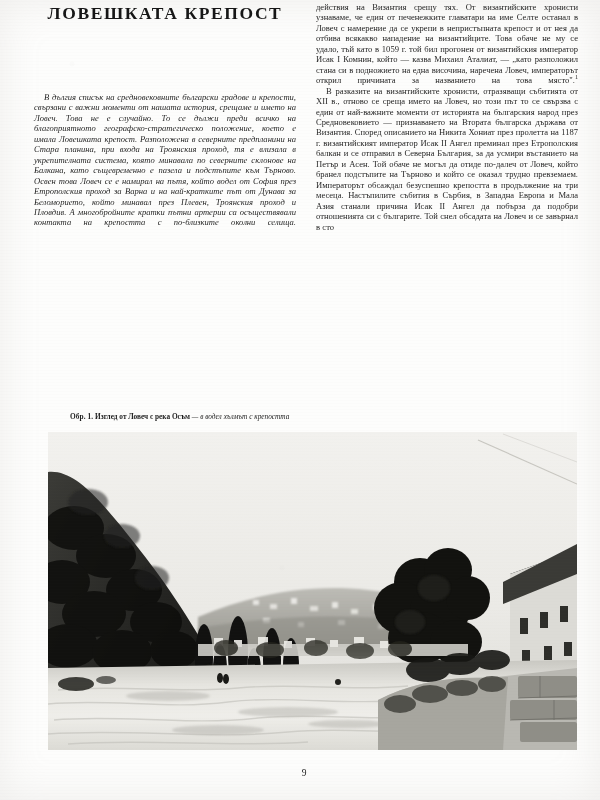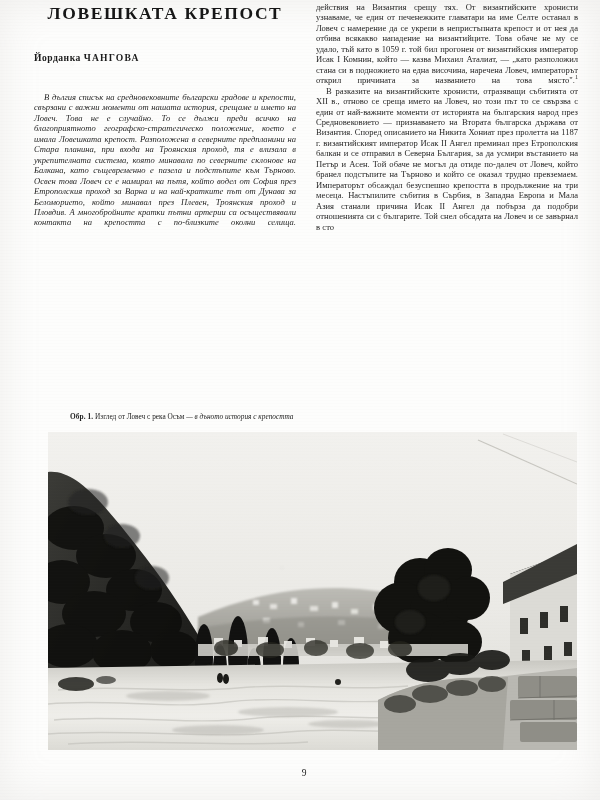--- a/index.html
+++ b/index.html
@@ -99,21 +99,21 @@
     width: 546px;
   }
   .fig-caption {
     font-size: 7.3px;
     line-height: 9px;
     color: #1b1b1b;
     white-space: nowrap;
     margin-bottom: 11px;
   }
   .fig-caption .fig-label { font-weight: bold; letter-spacing: 0.1px; padding-left: 36px; }
-  .fig-caption .fig-main  { font-weight: normal; }
+  .fig-caption .fig-main  { font-weight: bold; }
   .fig-caption .fig-ital  { font-style: italic; font-weight: normal; }
 
   .photo-wrap {
     position: relative;
     width: 529px;
     height: 318px;
     margin-left: 14px;
     overflow: hidden;
     background: #cfcdc7;
   }
@@ -144,38 +144,34 @@
   }
 </style>
 </head>
 <body>
 
 <div class="page">
   <div class="page-inner">
 
     <div class="article-title">ЛОВЕШКАТА КРЕПОСТ</div>
 
-    <div class="author">
-      <span>Йорданка</span>
-      <span class="surname">ЧАНГОВА</span>
-    </div>
 
     <div class="col col-left">
       <p>В дългия списък на средновековните български градове и крепости, свързани с важни моменти от нашата история, срещаме и името на Ловеч. Това не е случайно. То се дължи преди всичко на благоприятното географско-стратегическо положение, което е имала Ловешката крепост. Разположена в северните предпланини на Стара планина, при входа на Троянския проход, тя е влизала в укрепителната система, която минавала по северните склонове на Балкана, като същевременно е пазела и подстъпите към Търново. Освен това Ловеч се е намирал на пътя, който водел от София през Етрополския проход за Варна и на най-кратките път от Дунава за Беломорието, който минавал през Плевен, Троянския проход и Пловдив. А многобройните кратки пътни артерии са осъществявали контакта на крепостта с по-близките околни селища.</p>
     </div>
 
     <div class="col col-right">
       <p class="noindent"><span>действия на Византия срещу тях. От византийските хронисти узнаваме, че един от печенежките главатари на име Селте останал в Ловеч с намерение да се укрепи в непристъпната крепост и от нея да отбива всякакво нападение на византийците. Това обаче не му се удало, тъй като в 1059 г. той бил прогонен от византийския император Исак I Комнин, който — казва Михаил Аталиат, — „като разположил стана си в подножието на една височина, наречена Ловеч, императорът открил причината за названието на това място".</span><sup class="fn">1</sup></p>
       <p class="last-ragged"><span>В разказите на византийските хронисти, отразяващи събитията от XII в., отново се среща името на Ловеч, но този път то се свързва с един от най-важните моменти от историята на българския народ през Средновековието — признаването на Втората българска държава от Византия. Според описанието на Никита Хониат през пролетта на 1187 г. византийският император Исак II Ангел преминал през Етрополския балкан и се отправил в Северна България, за да усмири въстанието на Петър и Асен. Той обаче не могъл да отиде по-далеч от Ловеч, който бранел подстъпите на Търново и който се оказал трудно превземаем. Императорът обсаждал безуспешно крепостта в продължение на три месеца. Настъпилите събития в Сърбия, в Западна Европа и Мала Азия станали причина Исак II Ангел да побърза да подобри отношенията си с българите. Той снел обсадата на Ловеч и се завърнал в сто</span></p>
     </div>
 
     <div class="figure">
 
       <div class="fig-caption">
-        <span class="fig-label">Обр. 1.</span><span class="fig-main"> Изглед от Ловеч с река Осъм</span><span class="fig-ital"> — </span><span class="fig-ital">в дъното история с крепостта</span>
+        <span class="fig-label">Обр. 1.</span><span class="fig-main"> Изглед от Ловеч с река Осъм</span><span class="fig-ital"> — </span><span class="fig-ital">в водел хълмът с крепостта</span>
       </div>
 
       <div class="photo-wrap">
         <svg viewBox="0 0 529 318" preserveAspectRatio="none">
           <defs>
             <linearGradient id="sky" x1="0" y1="0" x2="0" y2="1">
               <stop offset="0%" stop-color="#f2f1ee"></stop>
               <stop offset="55%" stop-color="#ebeae6"></stop>
               <stop offset="100%" stop-color="#dddcd7"></stop>
             </linearGradient>

